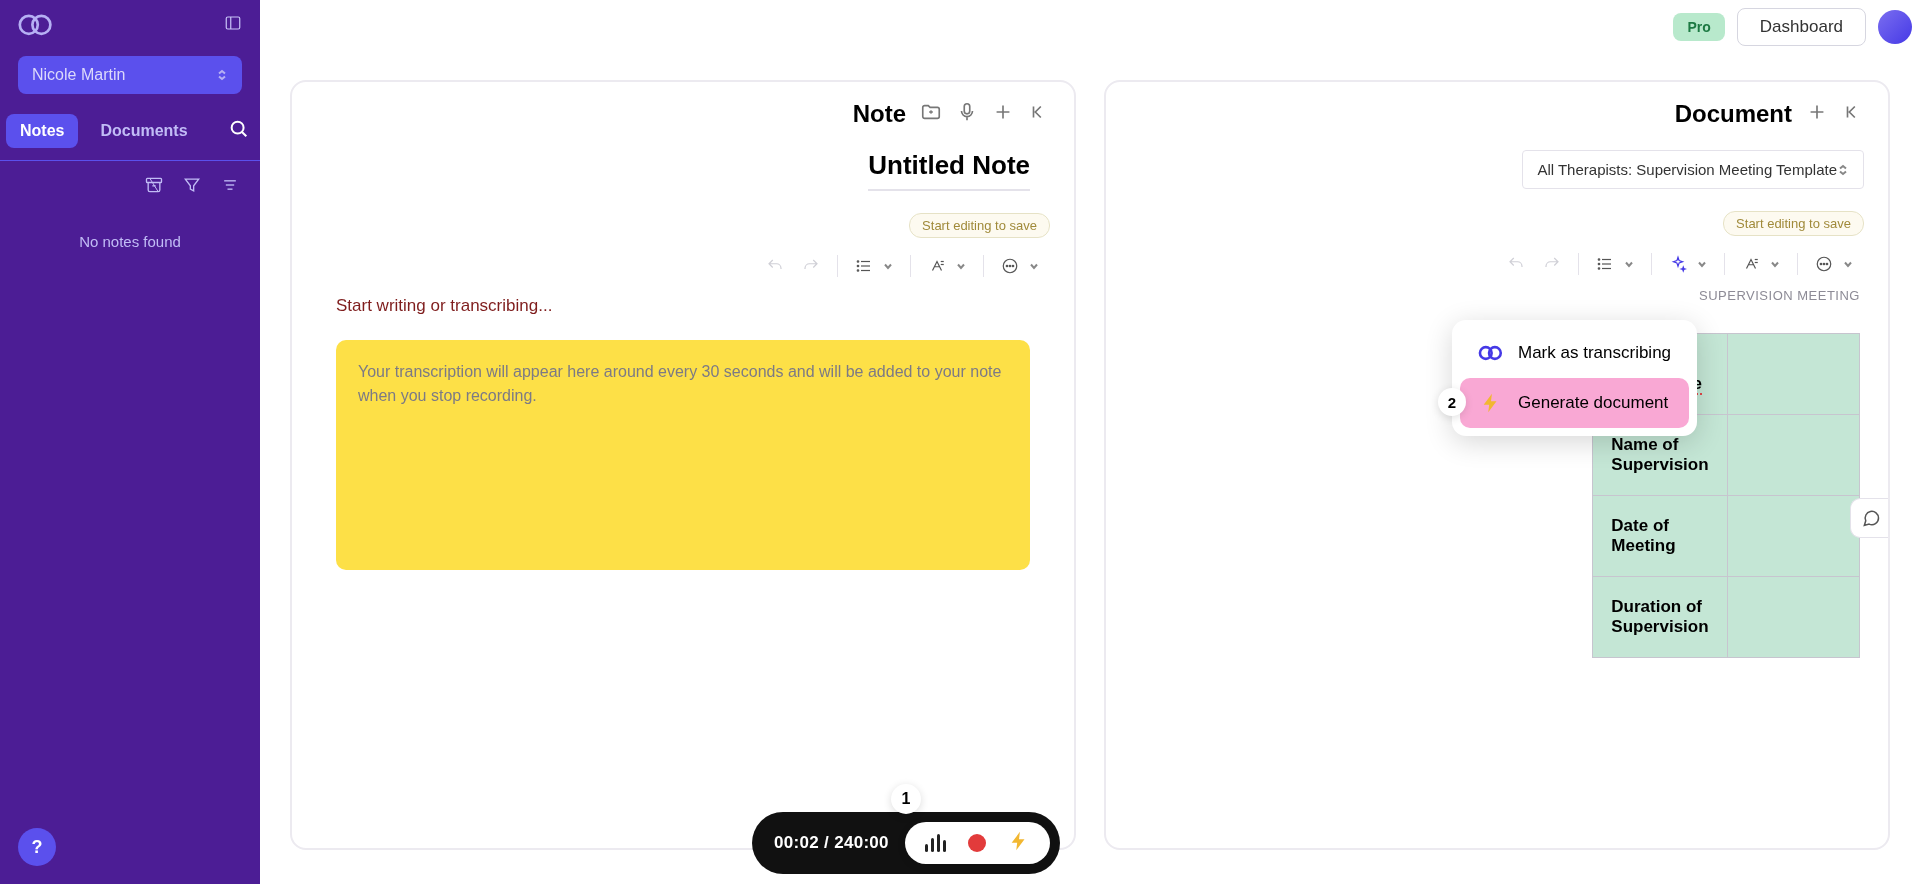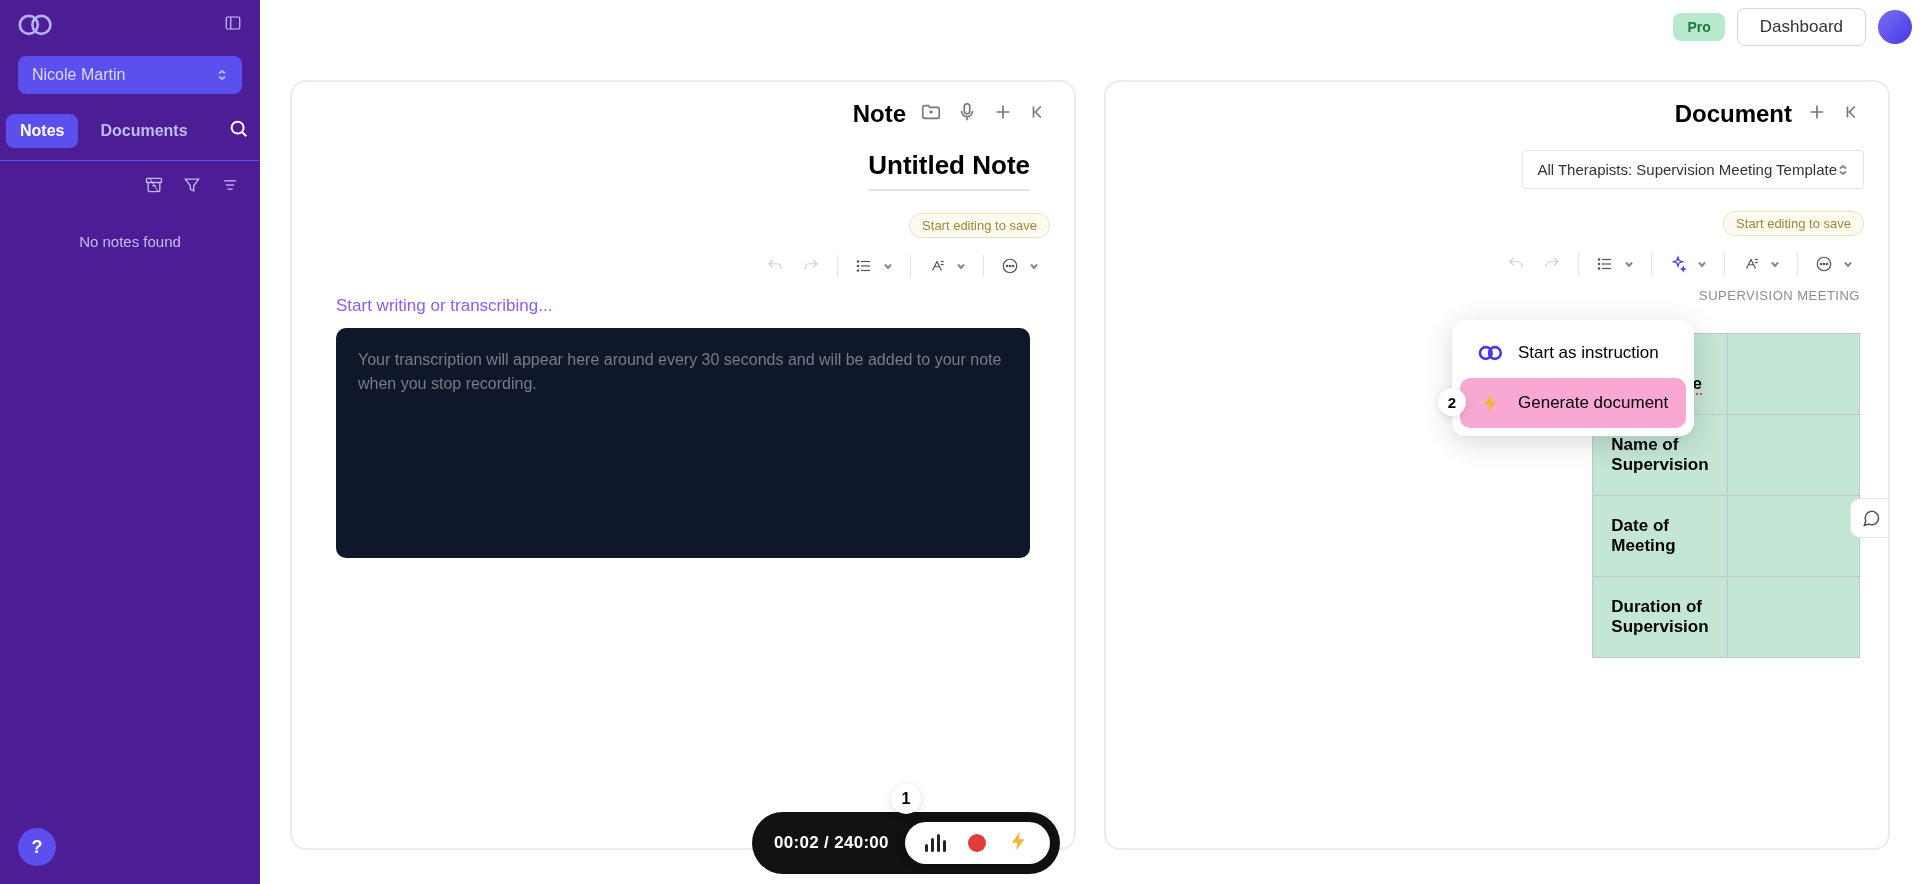--- a/index.html
+++ b/index.html
@@ -58,22 +58,22 @@
 
     .toolbar { display: flex; align-items: center; gap: 4px; padding: 12px 28px 8px 28px; }
     .tb-btn { width: 32px; height: 32px; border-radius: 6px; display: flex; align-items: center; justify-content: center; }
     .tb-btn svg { width: 18px; height: 18px; stroke: #555; stroke-width: 1.6; fill: none; }
     .tb-btn.dim svg { stroke: #cfcfd6; }
     .tb-sep { width: 1px; height: 22px; background: #e4e2ea; margin: 0 6px; }
     .tb-drop { width: 12px; height: 12px; stroke: #888; stroke-width: 2; fill: none; margin-left: -2px; margin-right: 6px; }
     .tb-ai svg { stroke: #4539e6; }
 
     .body-area { flex: 1; padding: 6px 44px 24px 44px; overflow: auto; }
-    .placeholder { color: #8b5cf6; font-size: 17px; margin-bottom: 12px; }
-    .transcription-box { background: #0f172a; border-radius: 10px; padding: 20px 22px; color: #7c7a85; font-size: 16px; line-height: 1.5; height: 230px; }
+    .placeholder { color: #7f1d1d; font-size: 17px; margin-bottom: 24px; }
+    .transcription-box { background: #fde047; border-radius: 10px; padding: 20px 22px; color: #7c7a85; font-size: 16px; line-height: 1.5; height: 230px; }
 
     
     .doc-label { color: #8d8b96; font-size: 13px; letter-spacing: 0.5px; padding: 0 28px; }
     .doc-table-wrap { padding: 30px 28px 24px 28px; }
     .doc-table { width: 100%; border-collapse: collapse; }
     .doc-table td { border: 1px solid #c7c5cf; padding: 20px 18px; font-size: 17px; }
     .doc-table td.head { background: #c4e6d5; font-weight: 700; width: 48%; }
     .doc-table td.val { background: #c4e6d5; }
     .underline-red { border-bottom: 2px dotted #e04848; }
 
@@ -365,21 +365,21 @@
 
   <div class="popup">
     <div class="popup-badge">2</div>
     <div class="popup-item">
       <span class="ic">
           <svg viewBox="0 0 40 24" width="26" height="16">
             <circle cx="12" cy="12" r="9" fill="none" stroke="#4539e6" stroke-width="4"></circle>
             <circle cx="26" cy="12" r="9" fill="none" stroke="#4539e6" stroke-width="4"></circle>
           </svg>
         </span>
-      <span>Start as instruction</span>
+      <span>Mark as transcribing</span>
     </div>
     <div class="popup-item hl">
       <span class="ic">
           <svg viewBox="0 0 24 24" width="22" height="22">
             <path d="M13 2L4 14h6l-1 8 9-12h-6z" fill="#f2b731"></path>
           </svg>
         </span>
       <span>Generate document</span>
     </div>
   </div>

